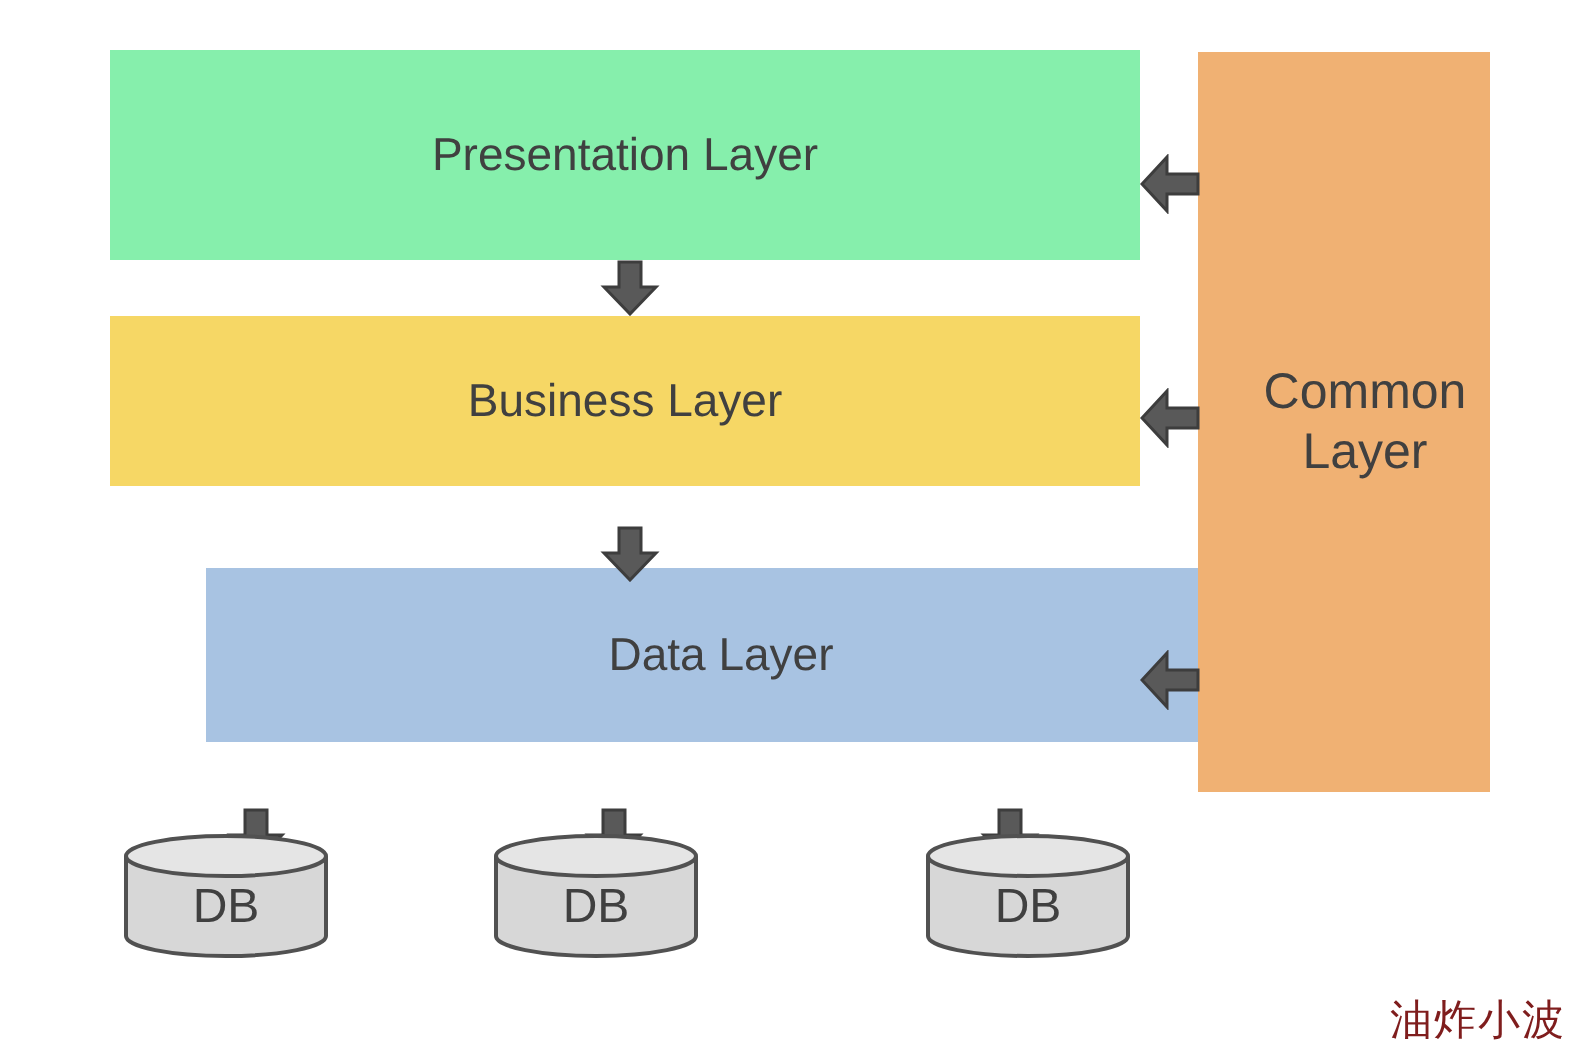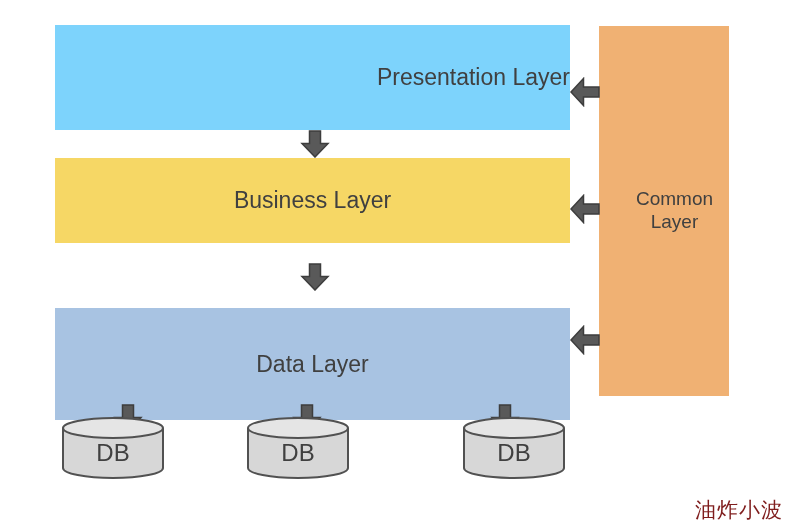--- a/index.html
+++ b/index.html
@@ -17,32 +17,32 @@
     left: 55px;
     width: 515px;
     display: flex;
     align-items: center;
     justify-content: center;
     font-size: 23px;
     color: #404040;
   }
   .layer-presentation { top: 25px;  height: 105px; }
   .layer-business     { top: 158px; height: 85px; }
-  .layer-data         { top: 308px; height: 112px; }
+  .layer-data         { top: 284px; height: 87px; margin-left: 48px; }
   .common-box {
     position: absolute;
     left: 599px;
     top: 26px;
-    width: 130px;
+    width: 146px;
     height: 370px;
     display: flex;
     align-items: center;
     justify-content: center;
     text-align: center;
-    font-size: 19px;
+    font-size: 25px;
     line-height: 1.2;
     color: #404040;
     padding-left: 21px;
   }
   .arrow { position: absolute; }
   .arrow svg { display: block; }
   .arrow path { stroke: #3d3d3d; stroke-width: 1.5; stroke-linejoin: miter; }
   .arrow-down-1   { left: 300px; top: 130px; }
   .arrow-down-2   { left: 300px; top: 263px; }
   .arrow-left-1   { left: 570px; top: 77px;  }
@@ -69,21 +69,21 @@
     letter-spacing: 1px;
     color: #7f1d1d;
     text-shadow: 1px 1px 0 #ffffff;
   }
 </style>
 </head>
 <body>
 
 <div class="canvas">
 
-  <div class="layer-box layer-presentation" style="background-color: #7dd3fc; justify-content: flex-end;">
+  <div class="layer-box layer-presentation" style="background-color: #86efac;">
     <span>Presentation Layer</span>
   </div>
 
   <div class="layer-box layer-business" style="background-color: rgb(246, 215, 101);">
     <span>Business Layer</span>
   </div>
 
   <div class="layer-box layer-data" style="background-color: rgb(168, 195, 226);">
     <span>Data Layer</span>
   </div>

